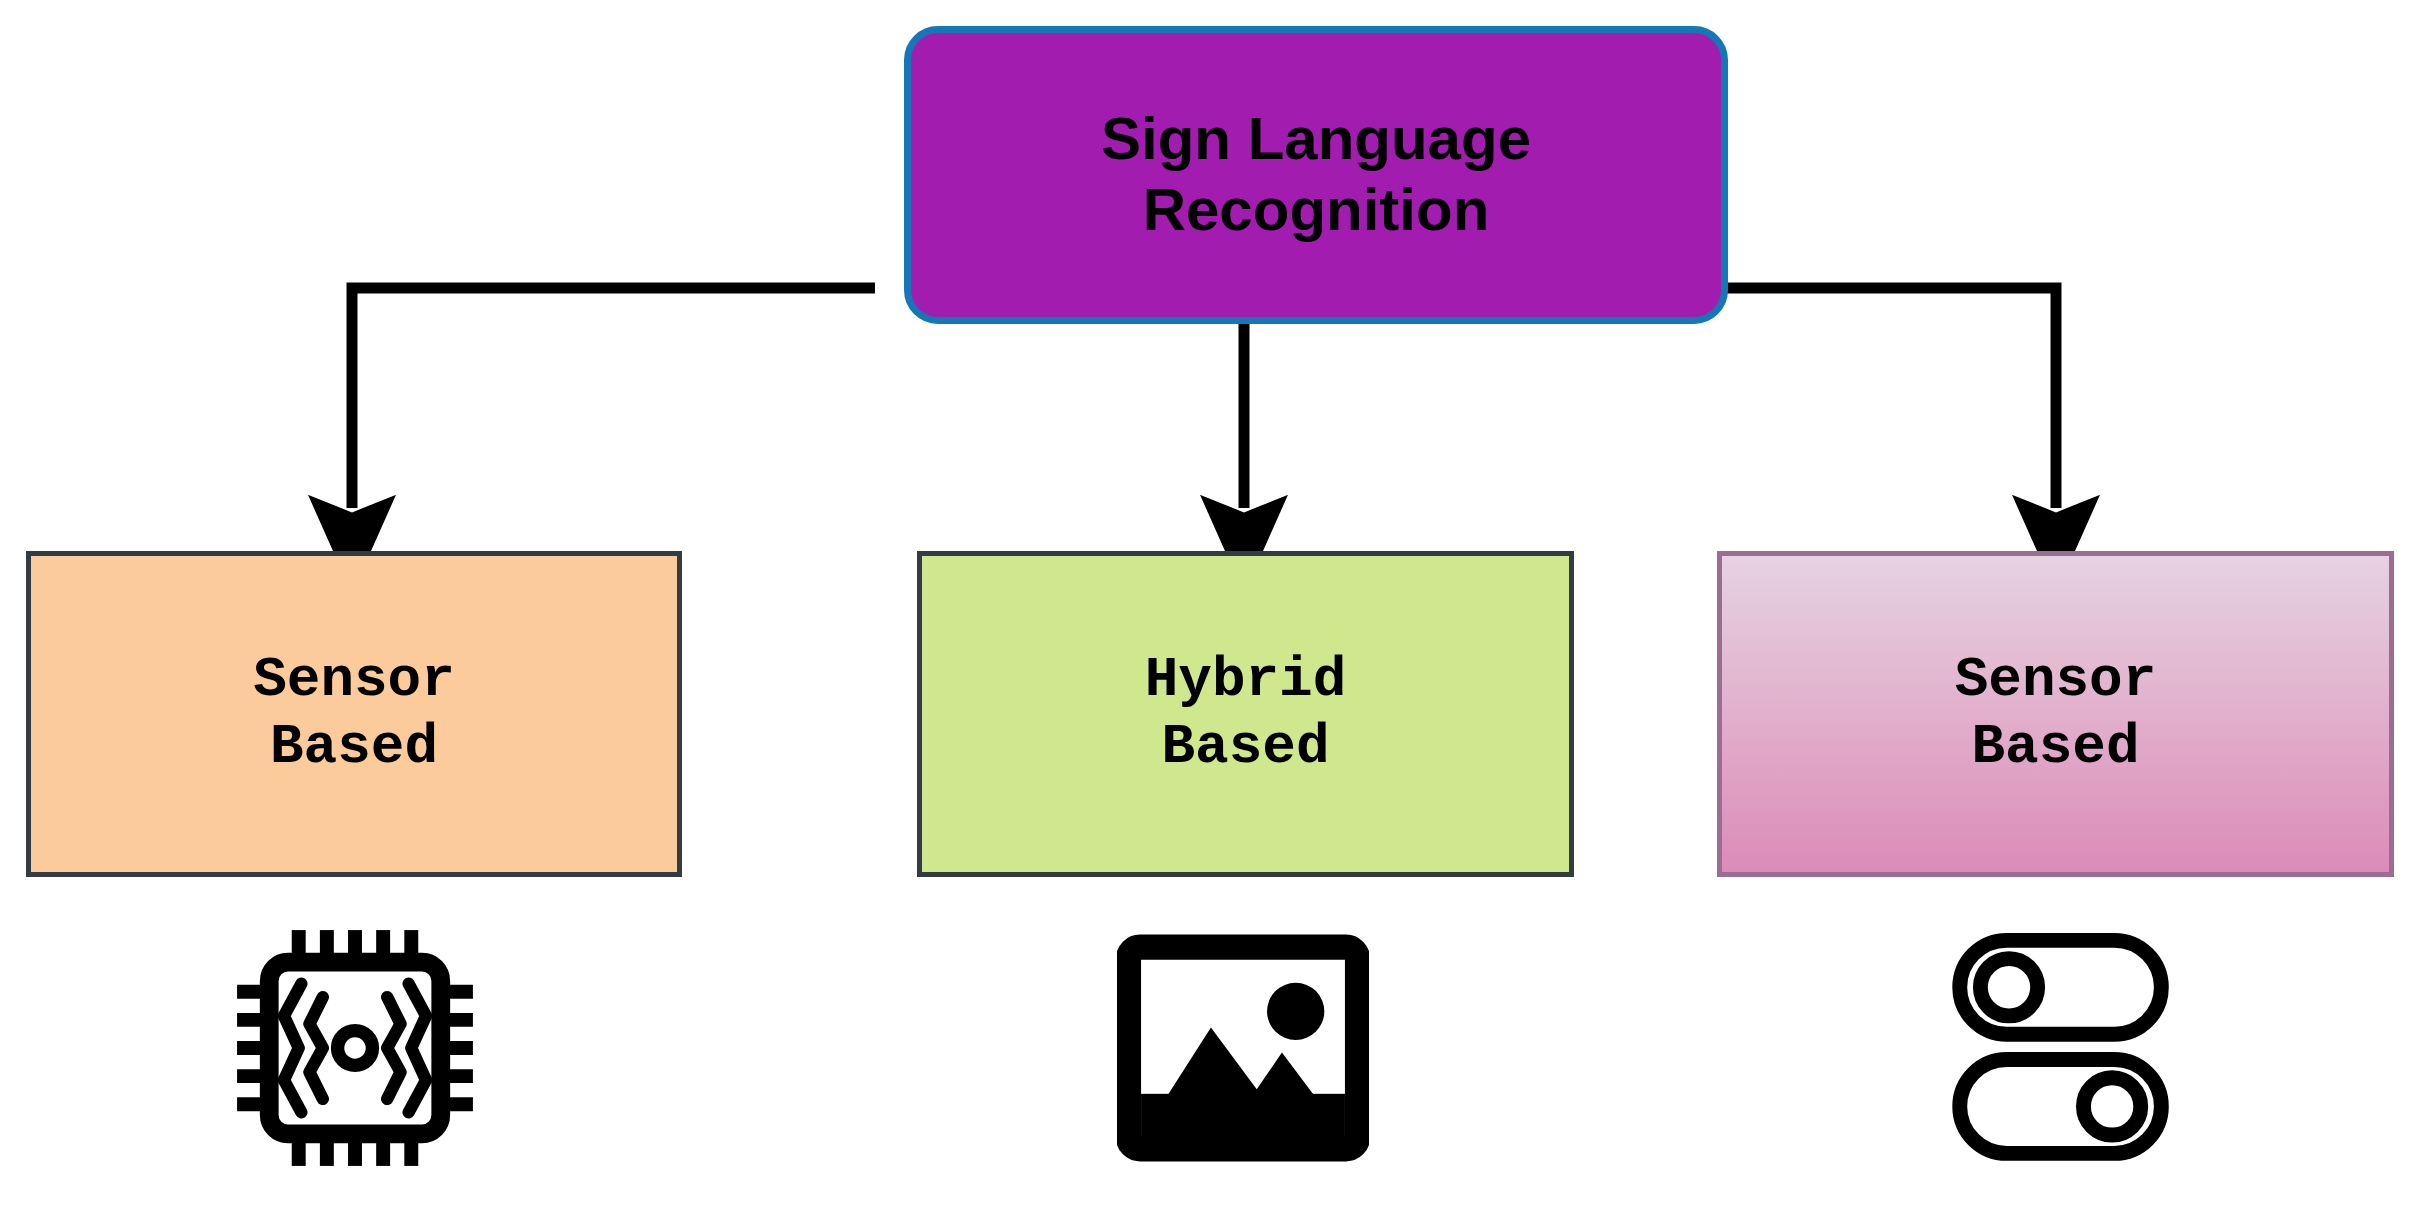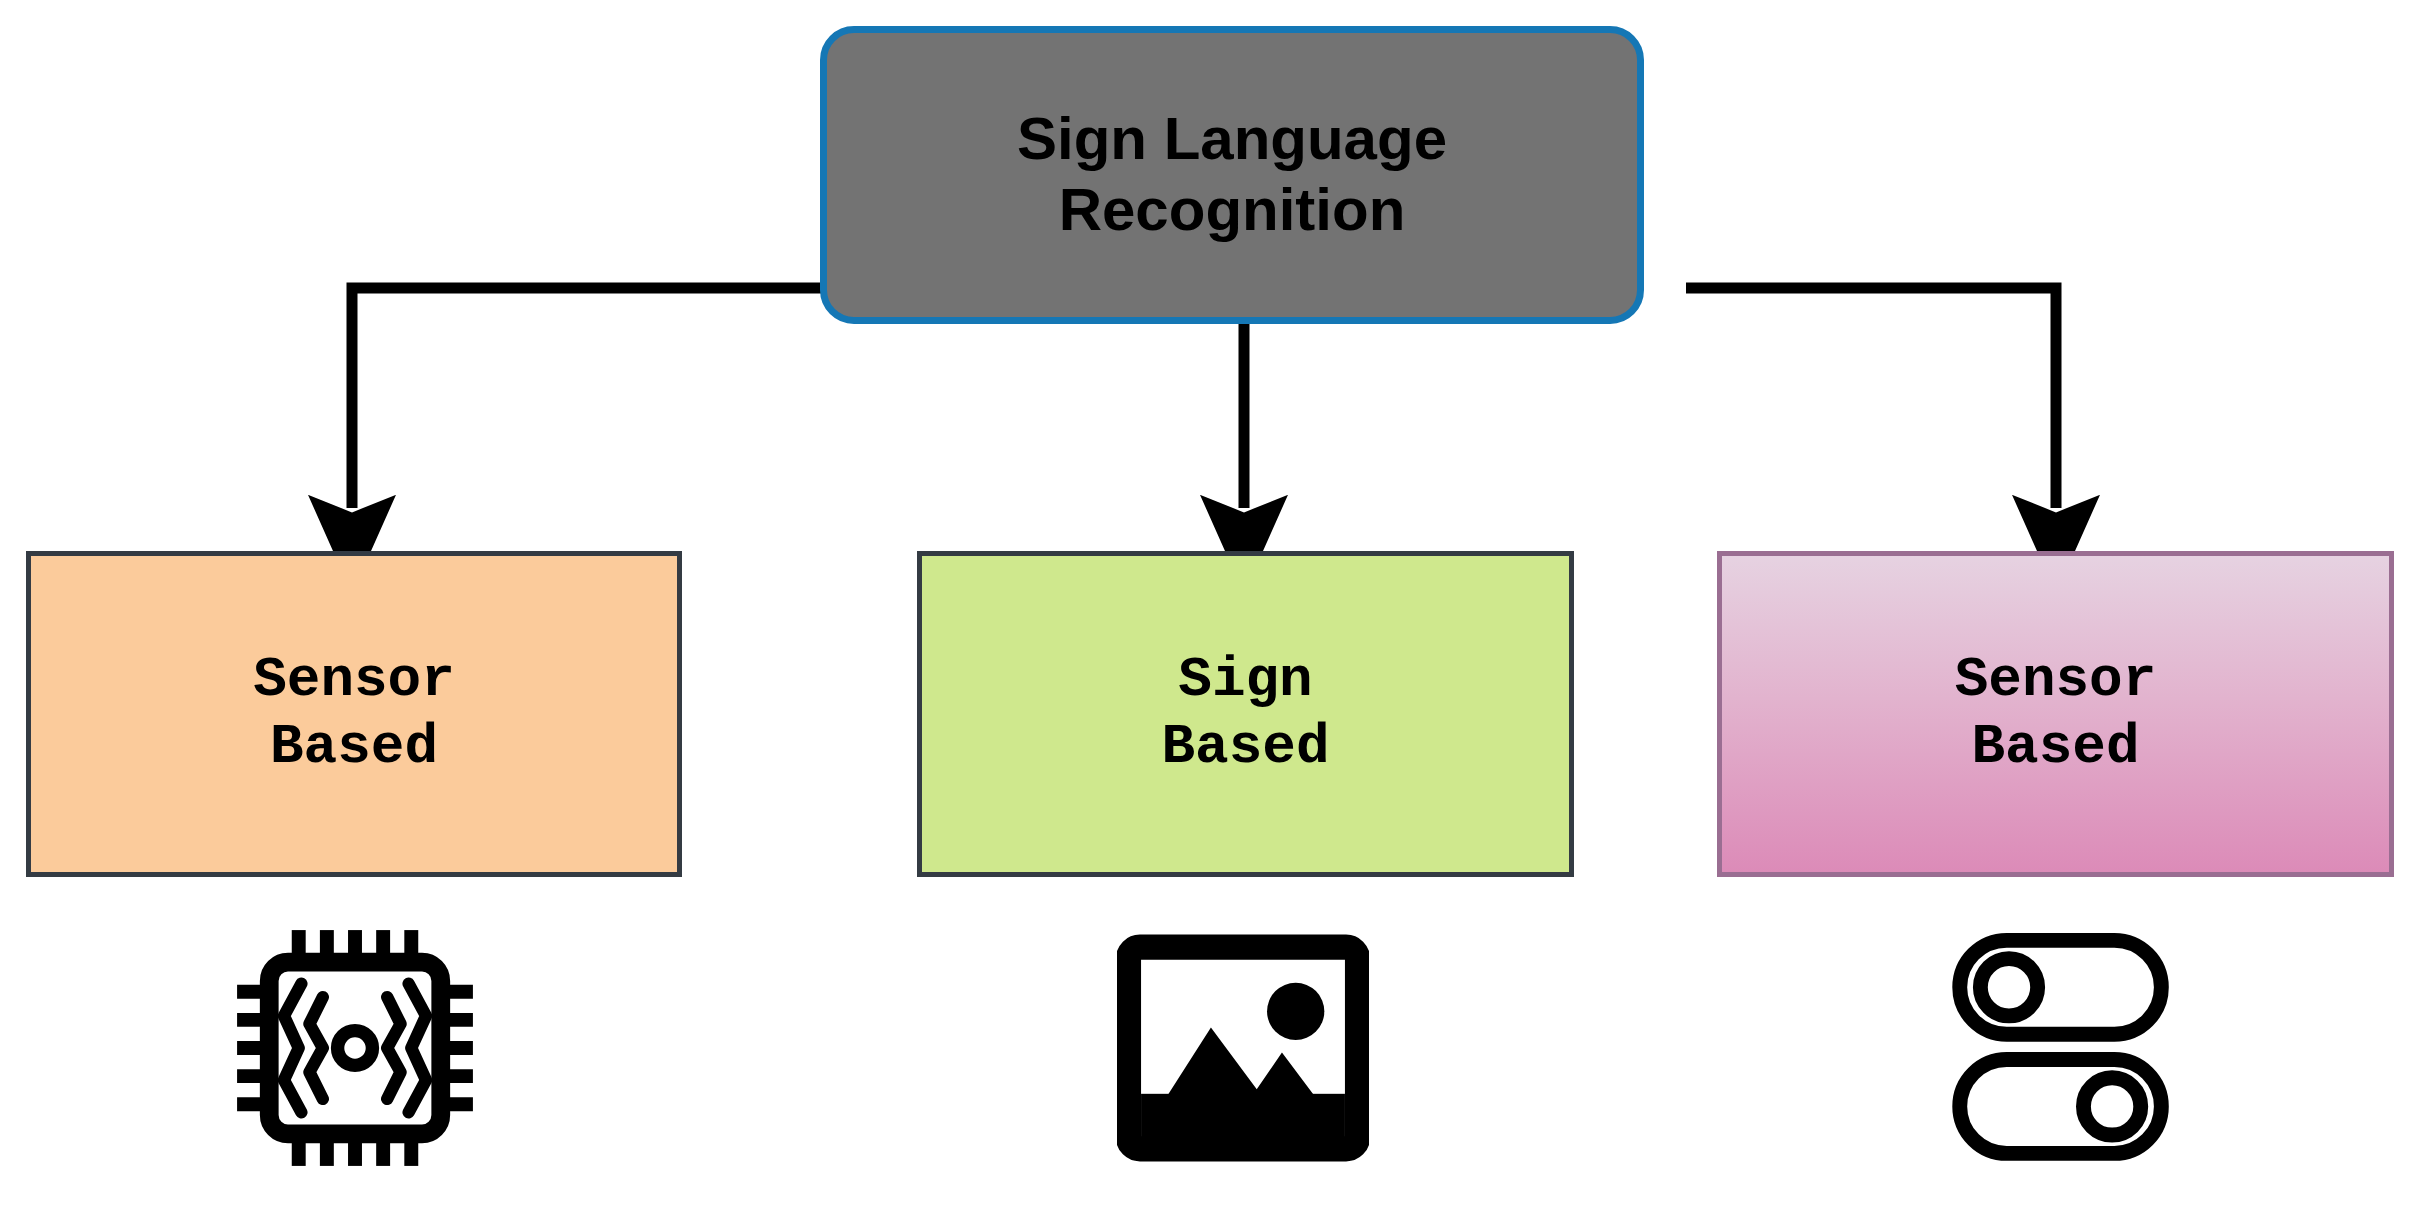--- a/index.html
+++ b/index.html
@@ -12,26 +12,26 @@
     width: 2421px;
     height: 1209px;
     background: #ffffff;
     overflow: hidden;
     font-family: "Liberation Sans", sans-serif;
   }
 
   
   .root-node {
     position: absolute;
-    left: 820px;
+    left: 904px;
     top: 26px;
     width: 824px;
     height: 298px;
     box-sizing: border-box;
-    background: #737373;
+    background: #a21caf;
     border: 7px solid #1577B5;
     border-radius: 34px;
     display: flex;
     align-items: center;
     justify-content: center;
     text-align: center;
   }
   .root-label {
     font-size: 60px;
     font-weight: bold;
@@ -128,21 +128,21 @@
 
   <div class="leaf-node" id="node-sensor">
     <div class="leaf-label">
       <span>Sensor</span><br>
       <span>Based</span>
     </div>
   </div>
 
   <div class="leaf-node" id="node-image">
     <div class="leaf-label">
-      <span>Sign</span><br>
+      <span>Hybrid</span><br>
       <span>Based</span>
     </div>
   </div>
 
   <div class="leaf-node" id="node-hybrid">
     <div class="leaf-label">
       <span>Sensor</span><br>
       <span>Based</span>
     </div>
   </div>

